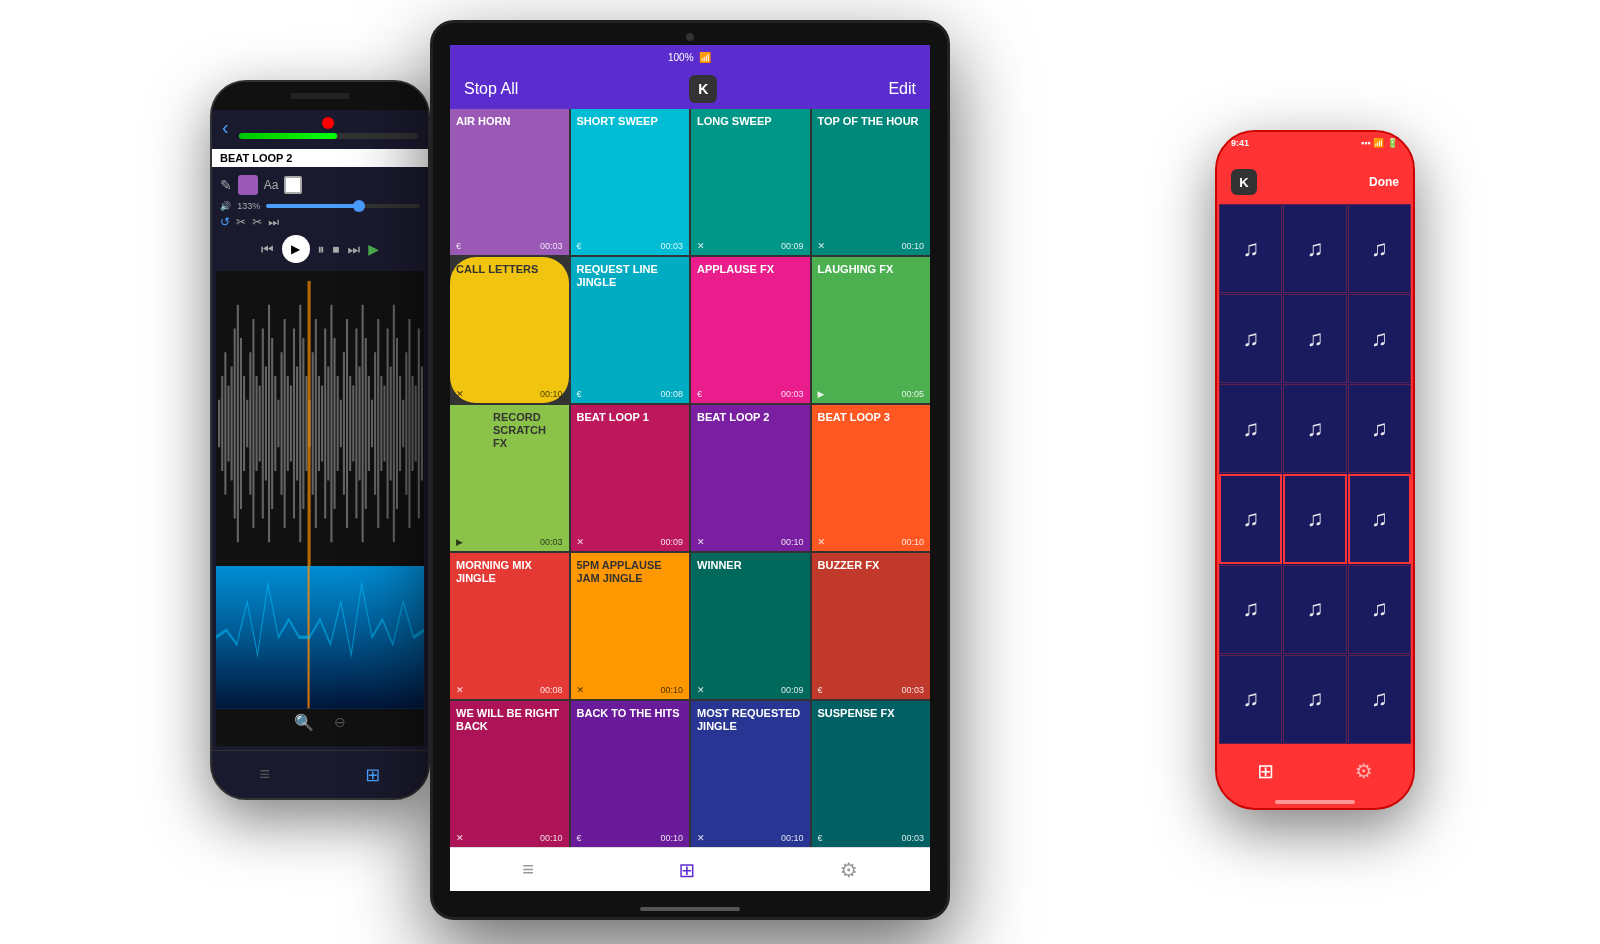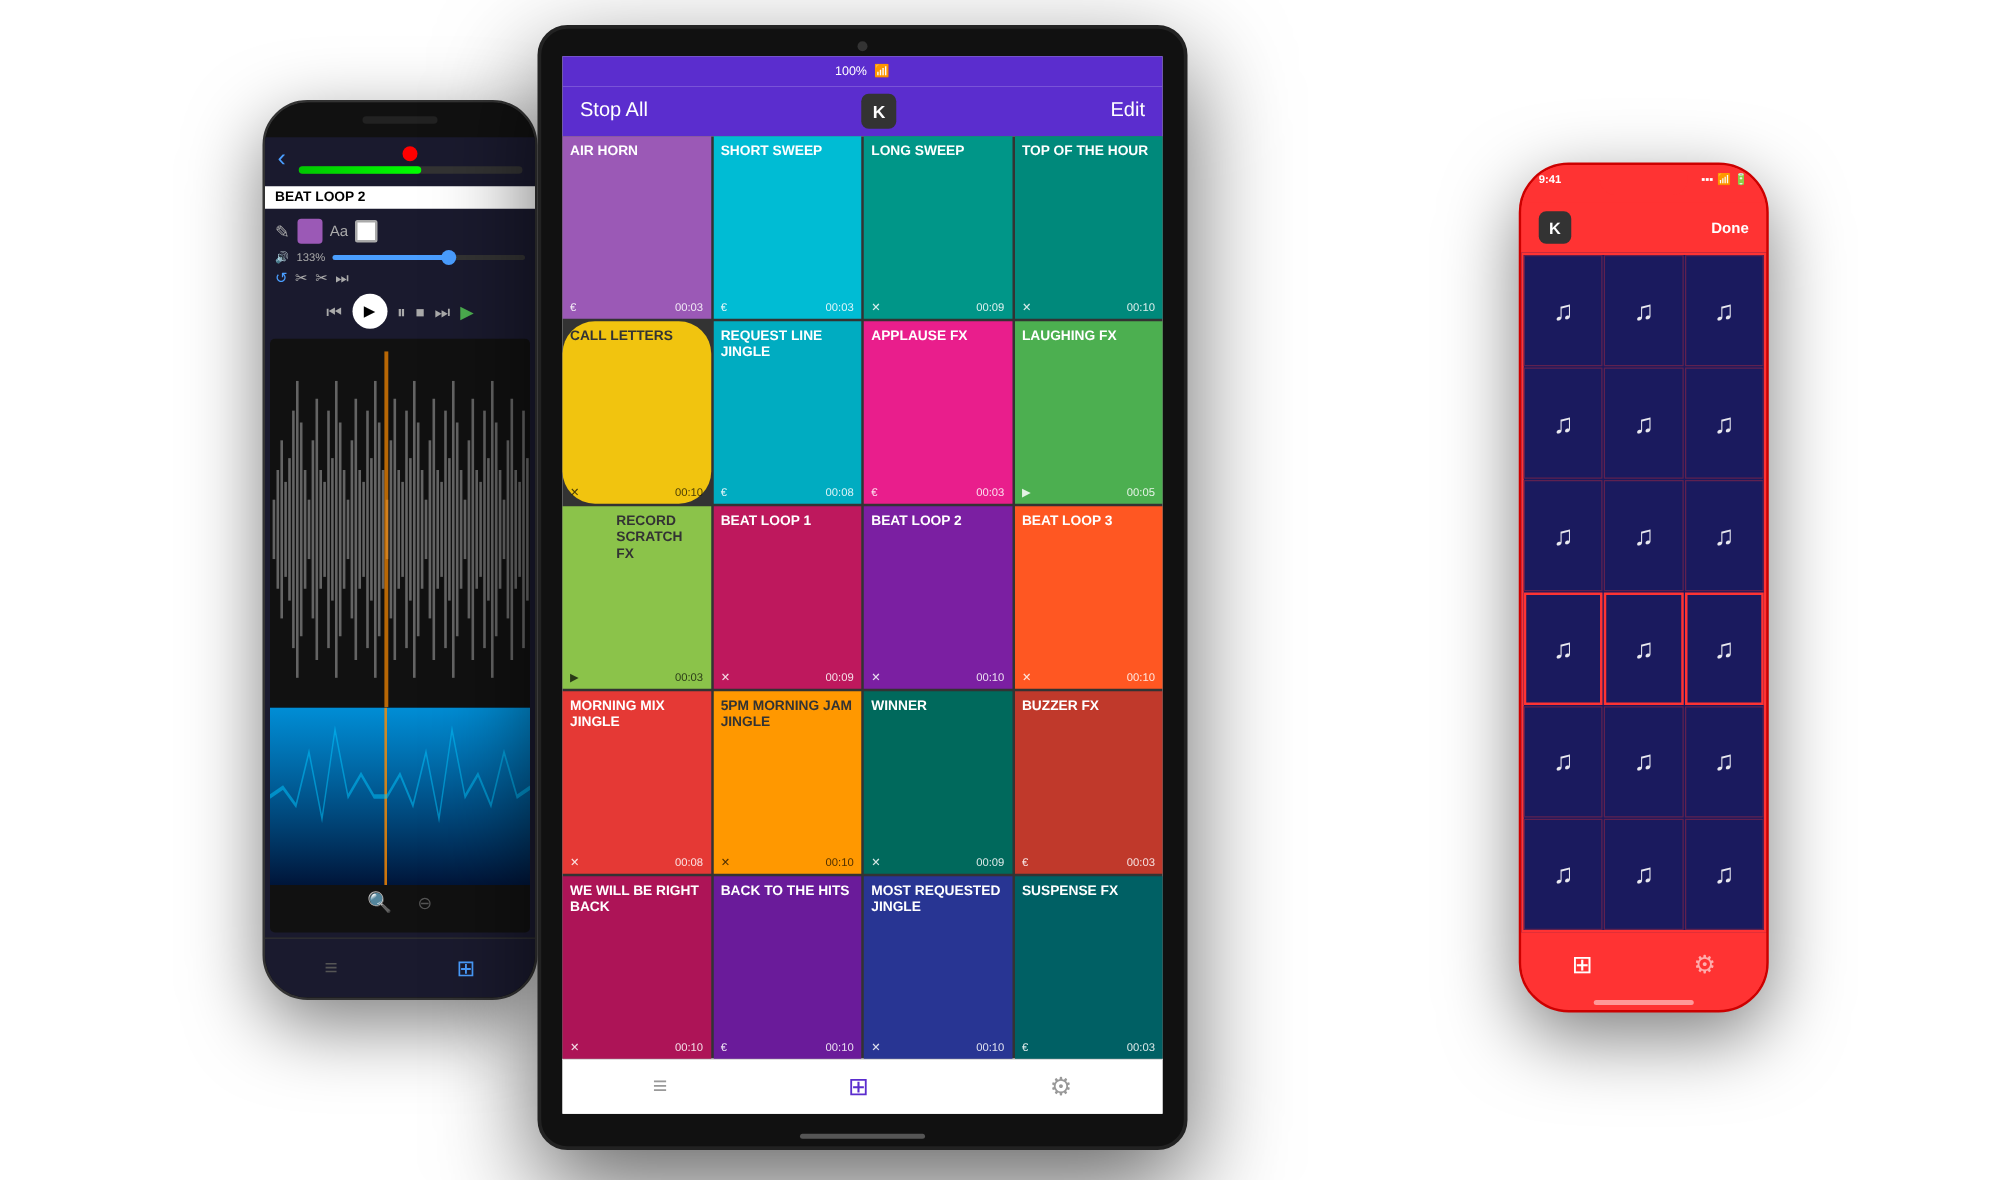--- a/index.html
+++ b/index.html
@@ -704,21 +704,21 @@
         </div>
 
         <div class="pad pad-red">
           <span class="pad-name">MORNING MIX JINGLE</span>
           <div class="pad-footer">
             <span class="pad-icon">✕</span>
             <span>00:08</span>
           </div>
         </div>
         <div class="pad pad-orange2">
-          <span class="pad-name" style="color:#333;">5PM MORNING JAM JINGLE</span>
+          <span class="pad-name" style="color:#333;">5PM APPLAUSE JAM JINGLE</span>
           <div class="pad-footer" style="color:rgba(0,0,0,0.7);">
             <span class="pad-icon">✕</span>
             <span>00:10</span>
           </div>
         </div>
         <div class="pad pad-blue-green">
           <span class="pad-name">WINNER</span>
           <div class="pad-footer">
             <span class="pad-icon">✕</span>
             <span>00:09</span>

